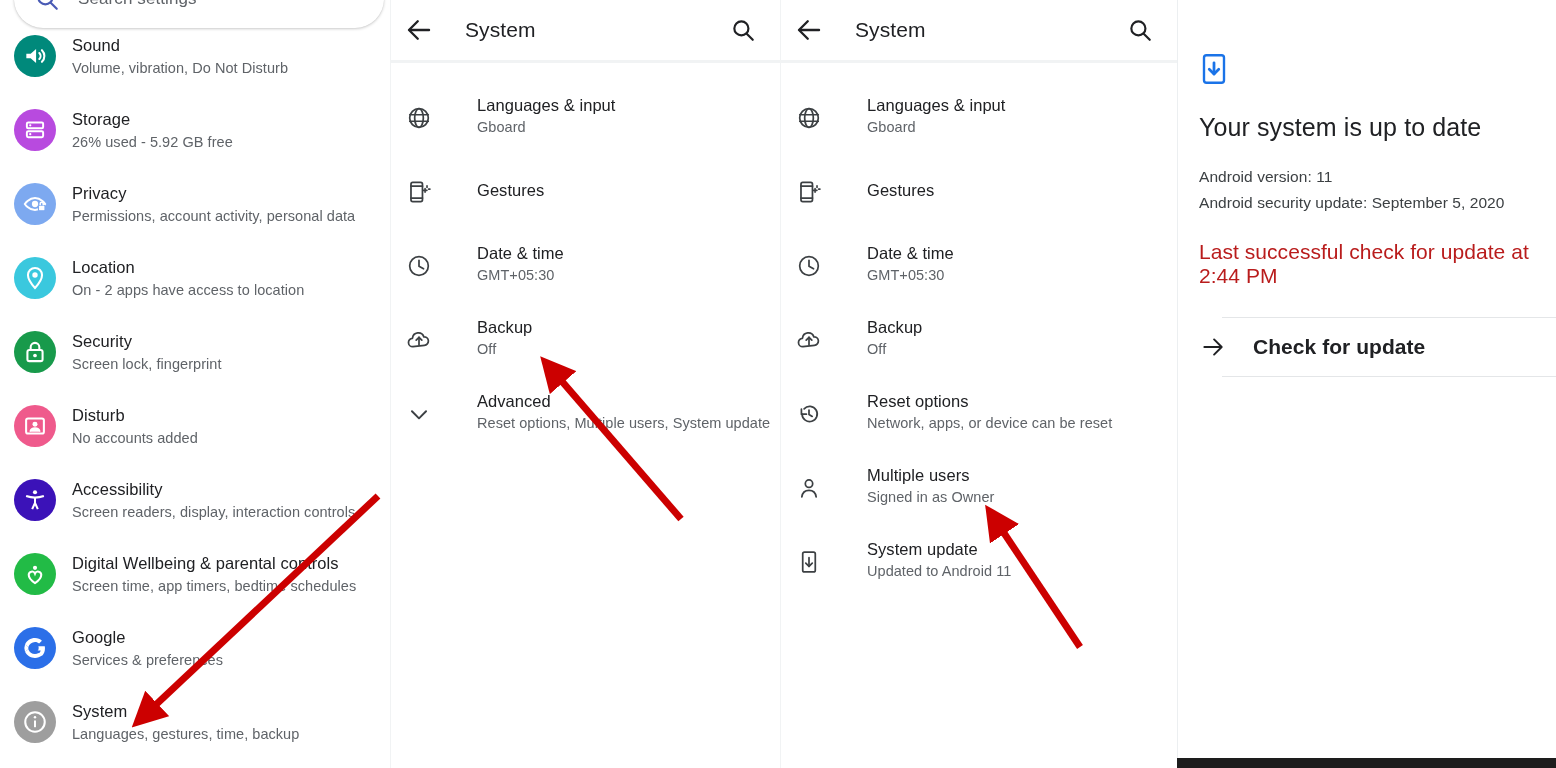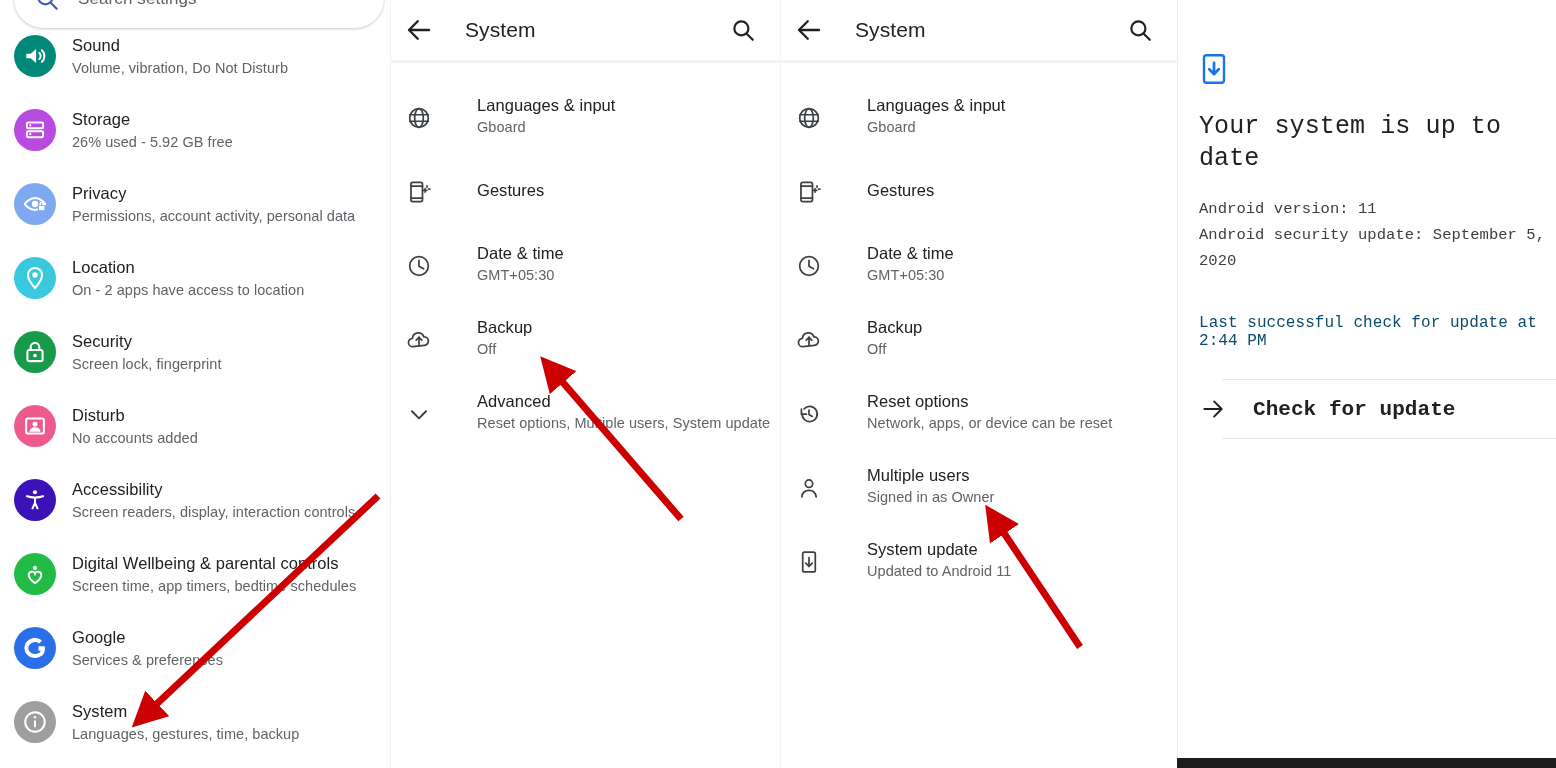--- a/index.html
+++ b/index.html
@@ -70,27 +70,26 @@
   }
   .sys-txt { margin-left: 45px; padding-top: 7px; }
   .sys-title { font-size: 16.5px; color:#202124; line-height: 22px; letter-spacing:.05px; }
   .sys-sub { font-size: 14.5px; color:#5f6368; line-height: 20px; margin-top: 1px; letter-spacing:.05px; }
 
   
   .pane-detail {
     position: absolute; left: 1177px; top: 0; width: 379px; height: 758px;
     background: #ffffff; border-left: 1px solid #eceff1;
     padding: 52px 0 0 21px;
-    font-family: Liberation Mono, monospace;
   }
   .upd-icon { width: 30px; height: 34px; margin-bottom: 25px; }
   .upd-head { font-size: 25px; color:#202124; line-height: 32px; letter-spacing:.1px; }
   .upd-meta { margin-top: 21px; }
   .upd-line { font-size: 15.5px; color:#3c4043; line-height: 26px; letter-spacing:.05px; }
-  .upd-last { font-size: 16px; color:#0c4a6e; margin-top: 40px; letter-spacing:.05px; }
+  .upd-last { font-size: 21px; color:#b91c1c; margin-top: 24px; letter-spacing:.05px; }
   .upd-sep { height: 1px; background:#e4e6e8; margin: 29px 0 0 23px; }
   .upd-action { display:flex; align-items:center; height: 58px; }
   .upd-arrow { width: 26px; height: 26px; flex:0 0 26px; margin-left: 1px; }
   .upd-action-label { font-size: 21px; color:#202124; font-weight: bold; margin-left: 27px; letter-spacing:.05px; }
   .upd-sep2 { height: 1px; background:#e4e6e8; margin-left: 23px; }
 
   .bottom-bar { position:absolute; left:1177px; top:758px; width:379px; height:10px; background:#1d1d1d; }
 
   
   .arrows { position:absolute; left:0; top:0; width:1556px; height:768px; pointer-events:none; }

